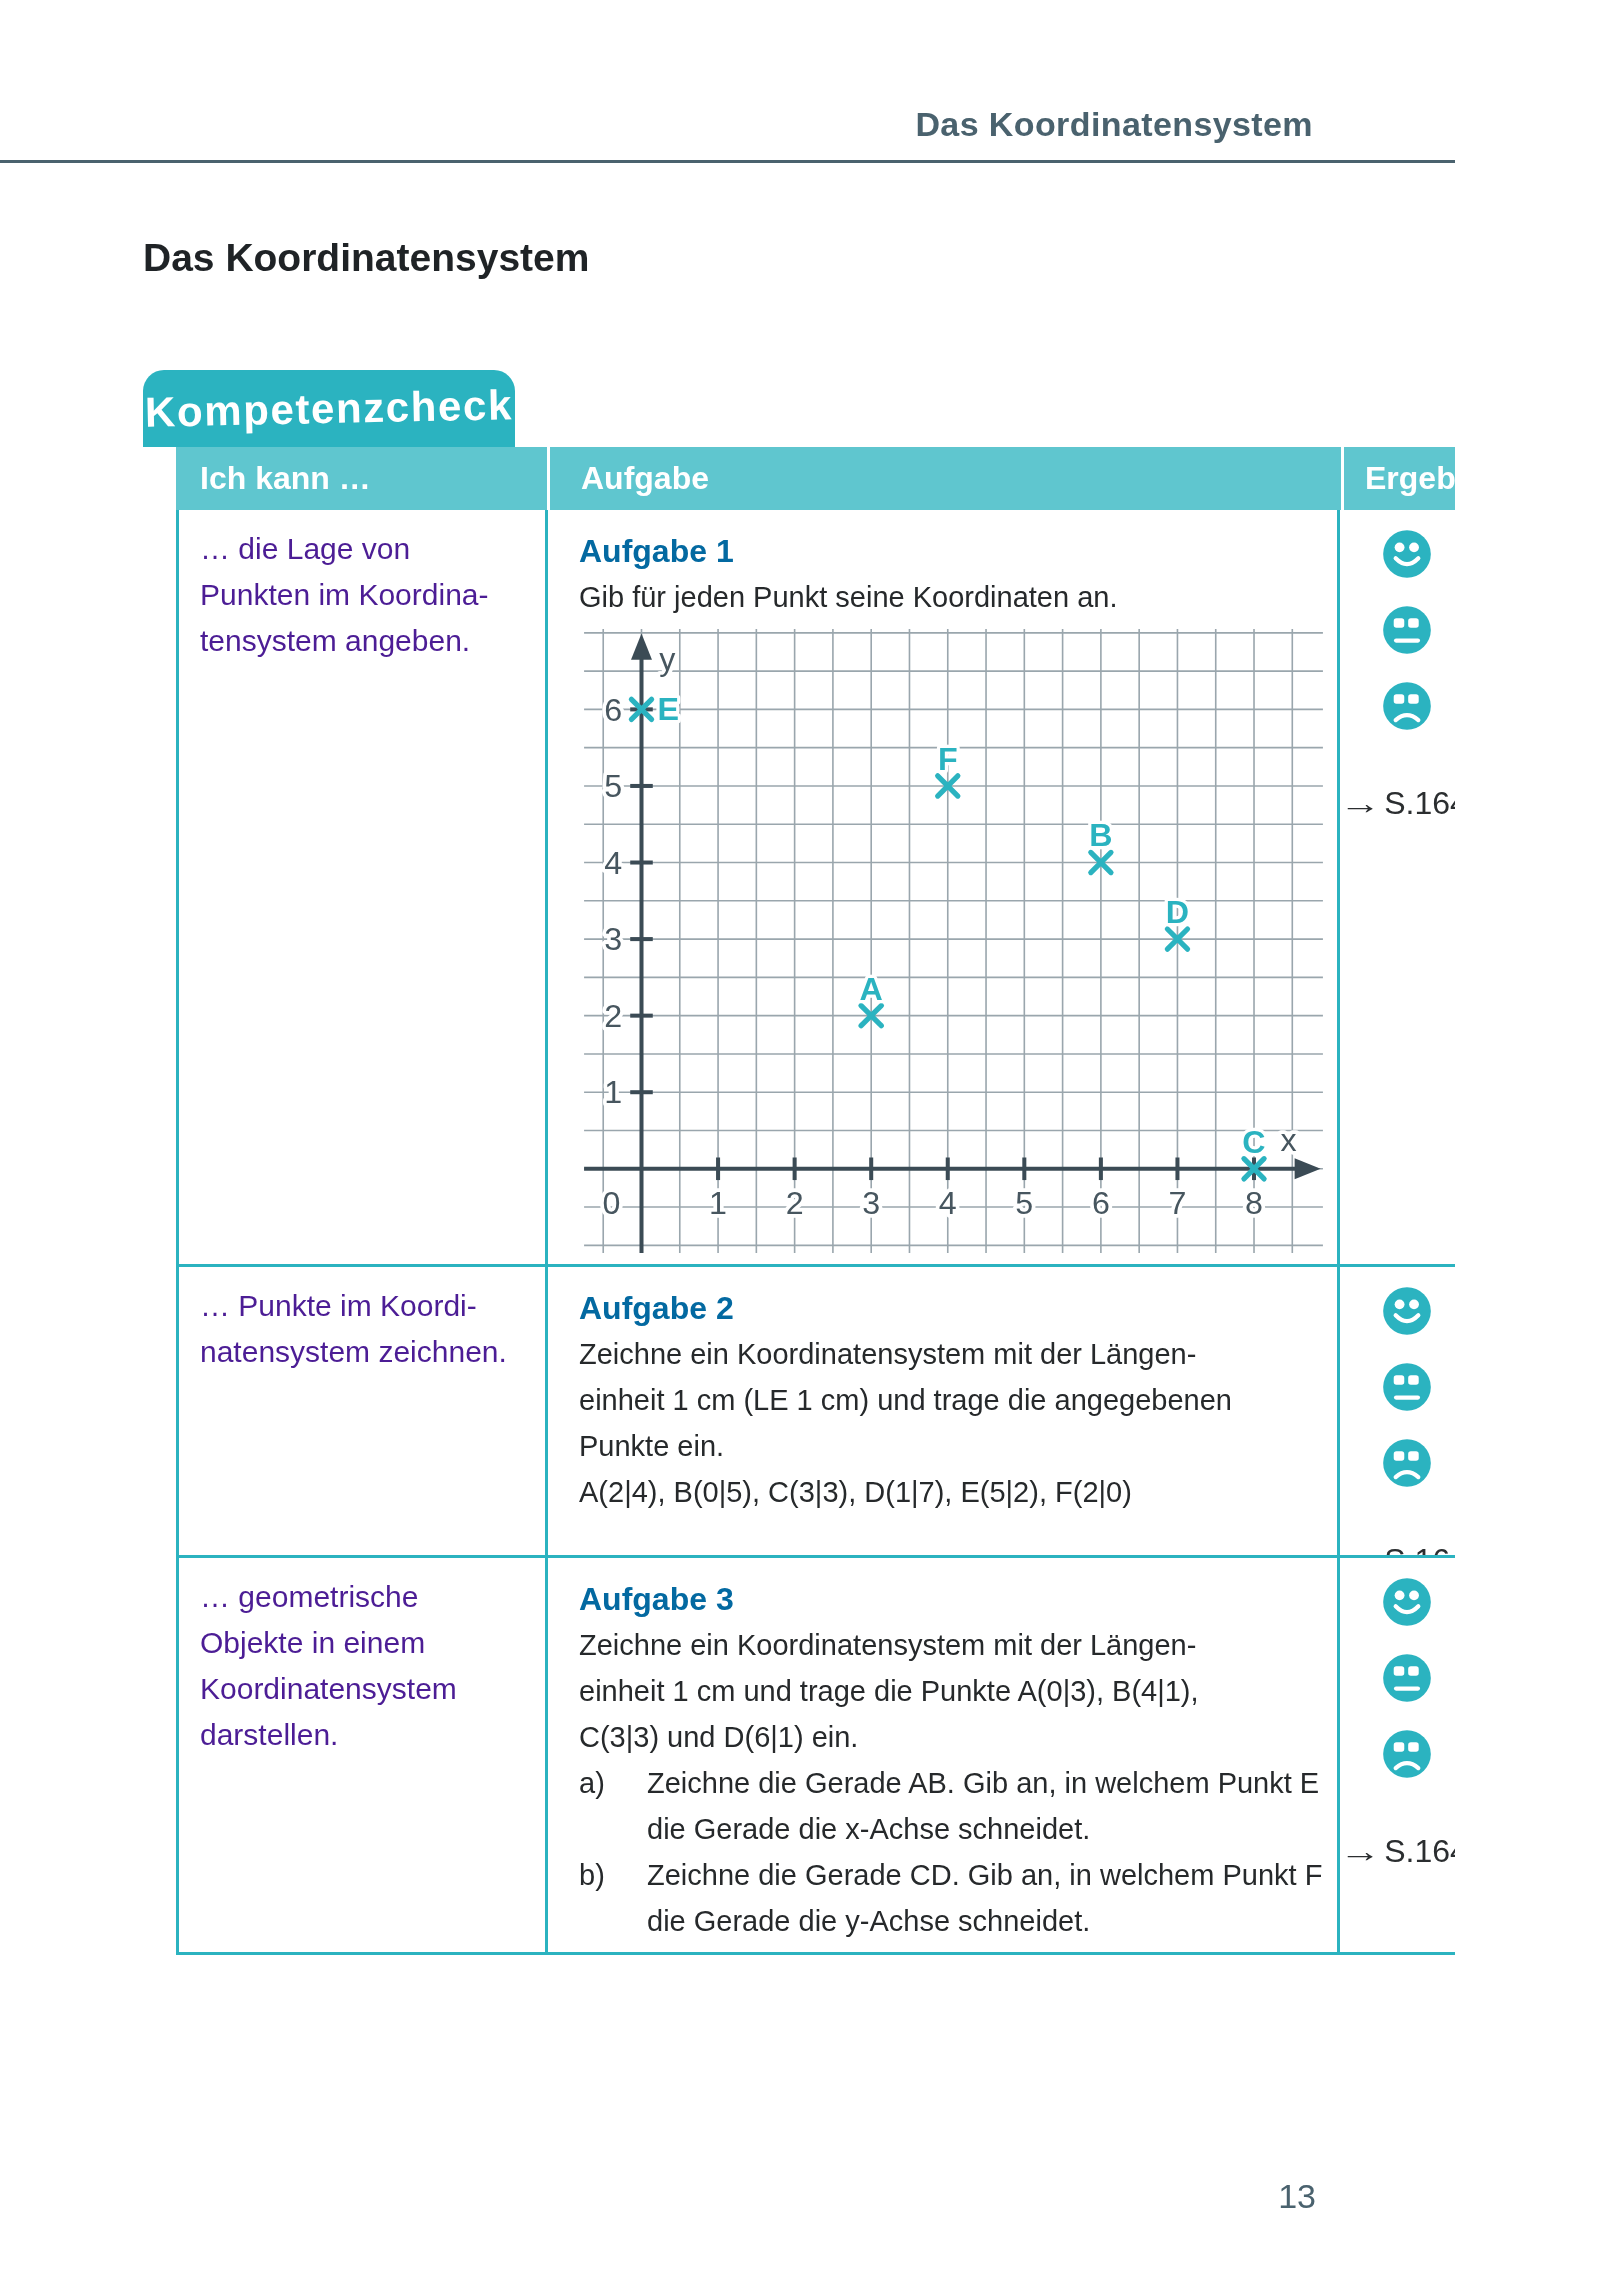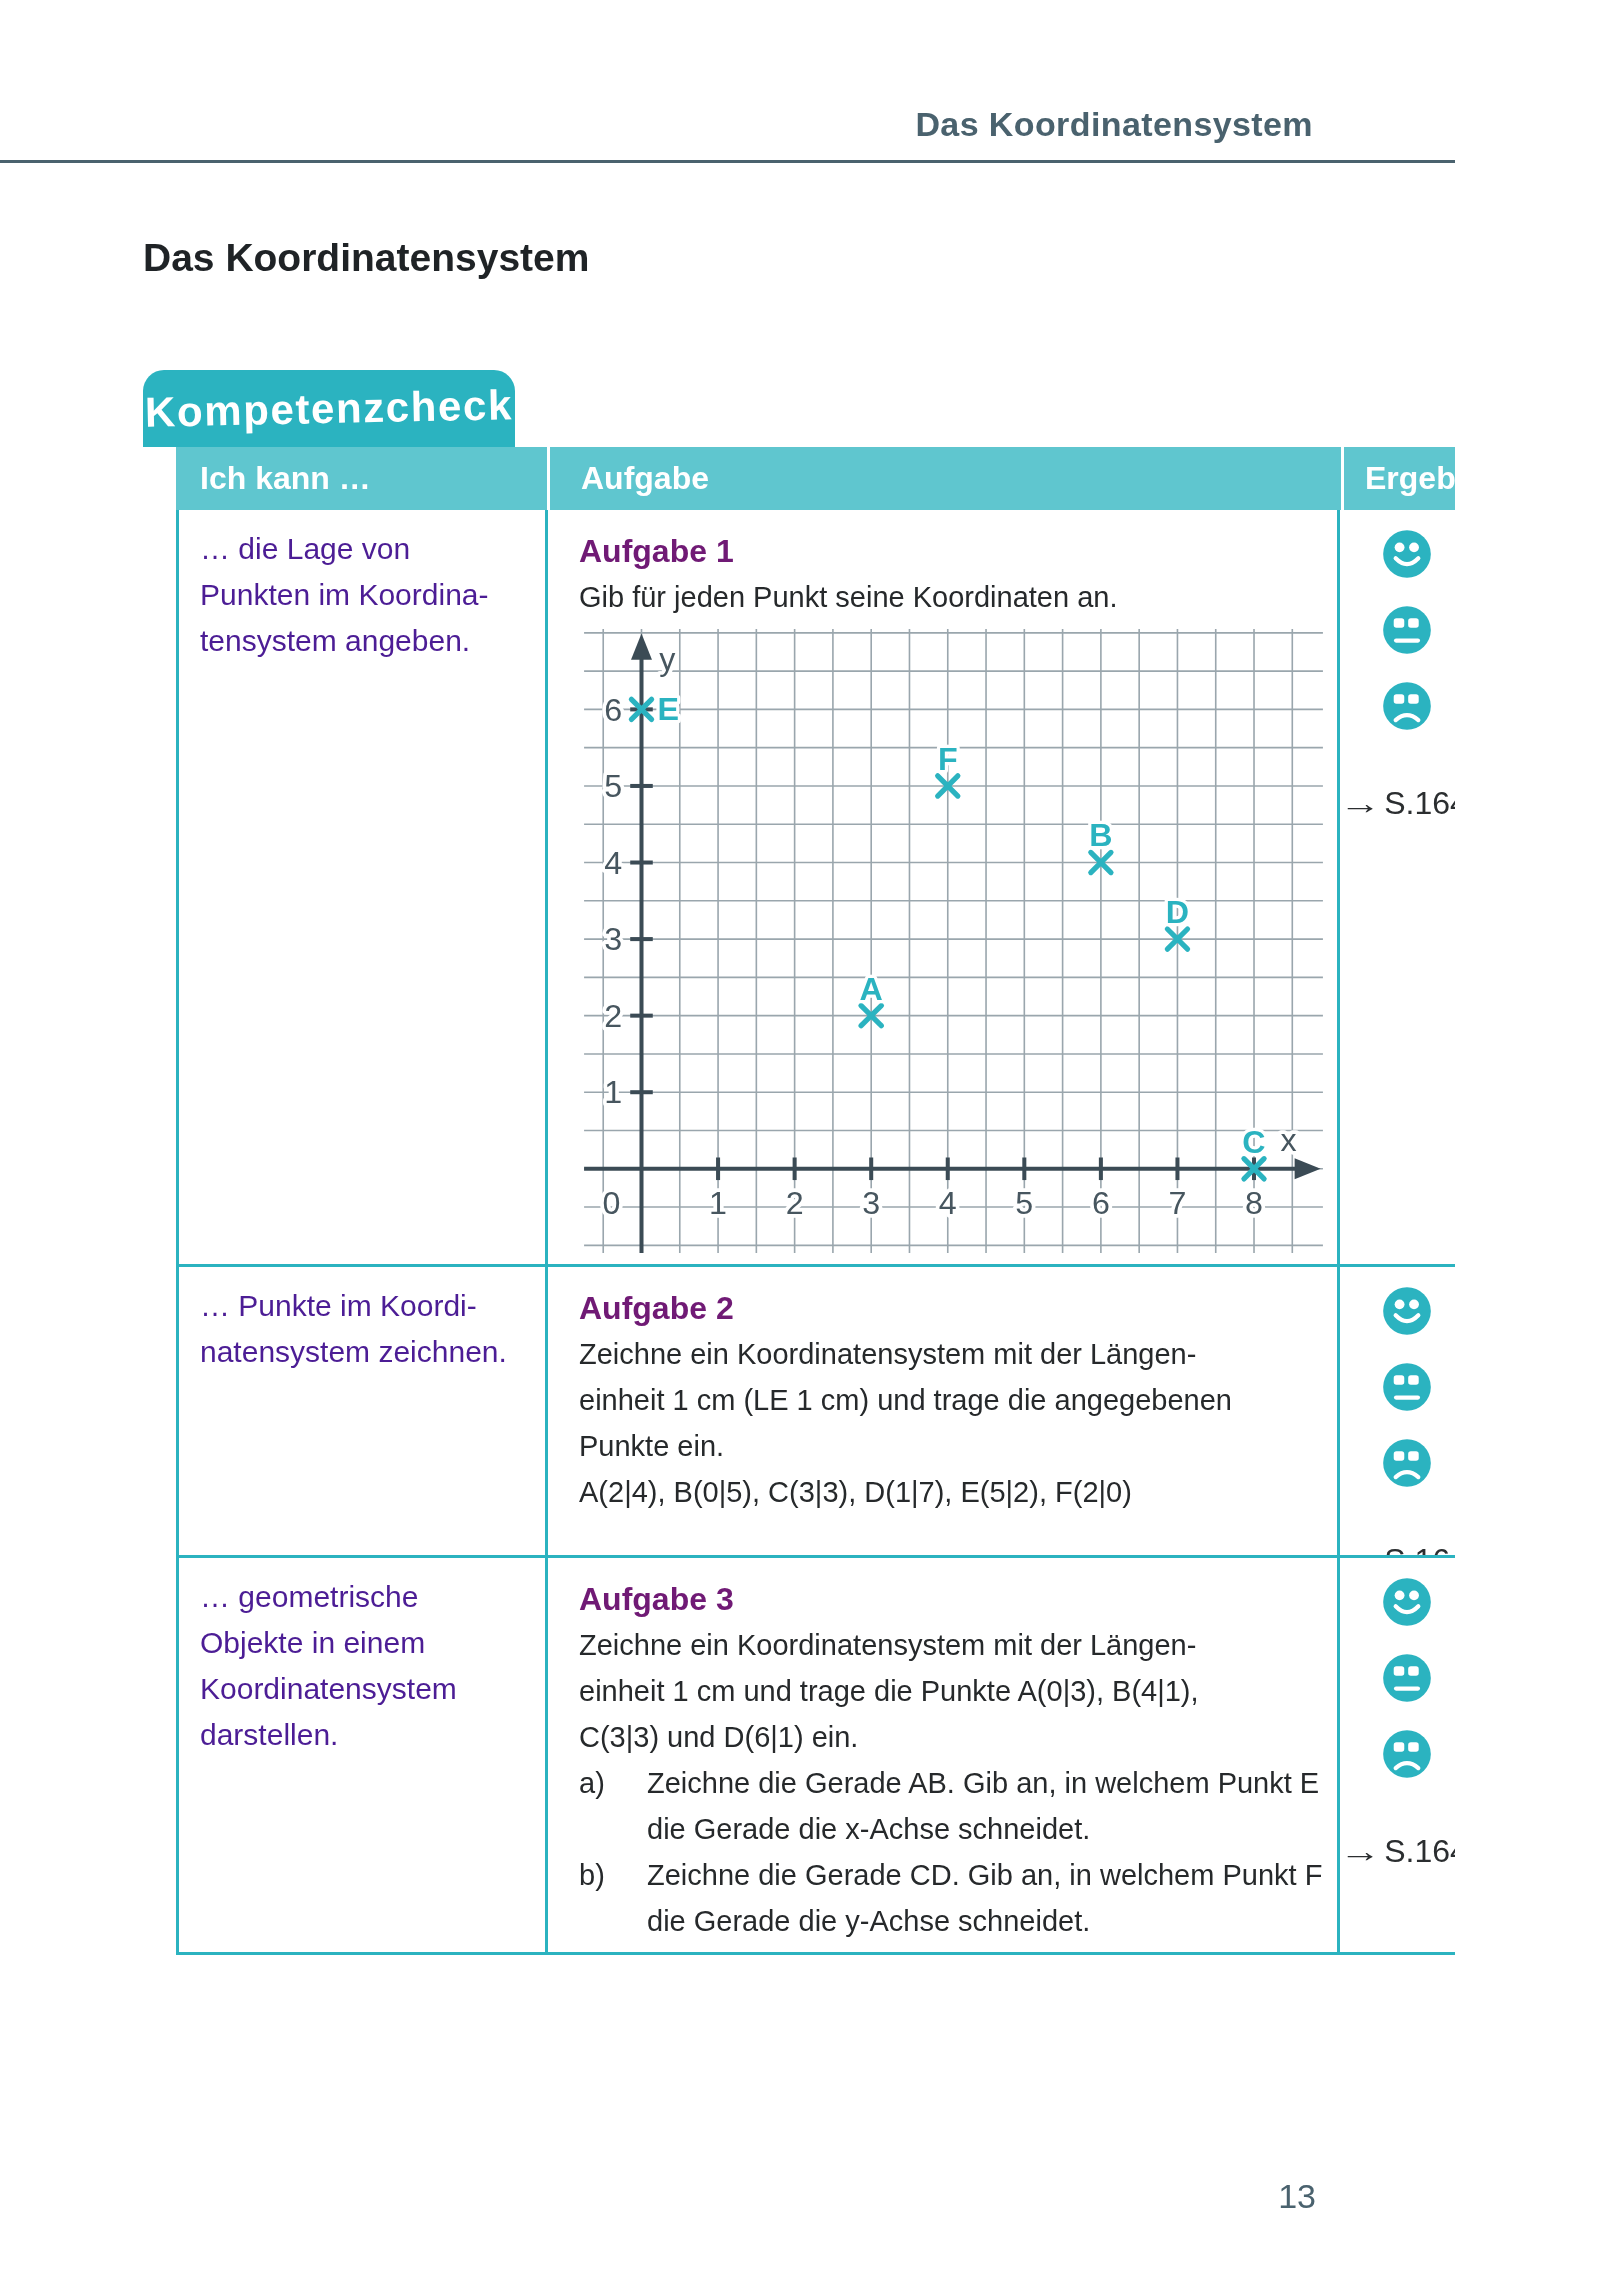--- a/index.html
+++ b/index.html
@@ -34,21 +34,21 @@
   .kc-row { display:grid; grid-template-columns:369px 792px 1fr; }
   .kc-row + .kc-row { border-top:3.2px solid #2bb3c0; }
   .row-1 { height:754px; }
   .row-2 { height:291px; }
   .row-3 { height:397px; }
 
   .cell { overflow:hidden; }
   .can  { padding:16px 14.5px 0 21px; font-size:30px; line-height:46px; color:#4c1d95;
           border-right:3.2px solid #2bb3c0; white-space:nowrap; }
   .task { padding:17.7px 8px 0 31px; color:#26292b; border-right:3.2px solid #2bb3c0; }
-  .task-title { font-size:32px; font-weight:bold; color:#701a75; line-height:46px; }
+  .task-title { font-size:32px; font-weight:bold; color:#0369a1; line-height:46px; }
   .task-text  { font-size:29px; line-height:46px; white-space:nowrap; }
   .items { margin-top:0; }
   .item { display:flex; font-size:29px; line-height:46px; }
   .item-label { width:40px; flex:none; }
   .item-text { white-space:nowrap;margin-left:28px; }
 
   .result { display:flex; flex-direction:column; align-items:center; padding-top:19.3px;gap:29px; }
   .smiley-stack { display:flex; flex-direction:column; align-items:center; }
   .smiley { width:50px; height:50px; margin-bottom:26px; display:block; }
   .sref { font-size:32px; color:#2b2e30; white-space:nowrap; margin-top:-1.6px; }

